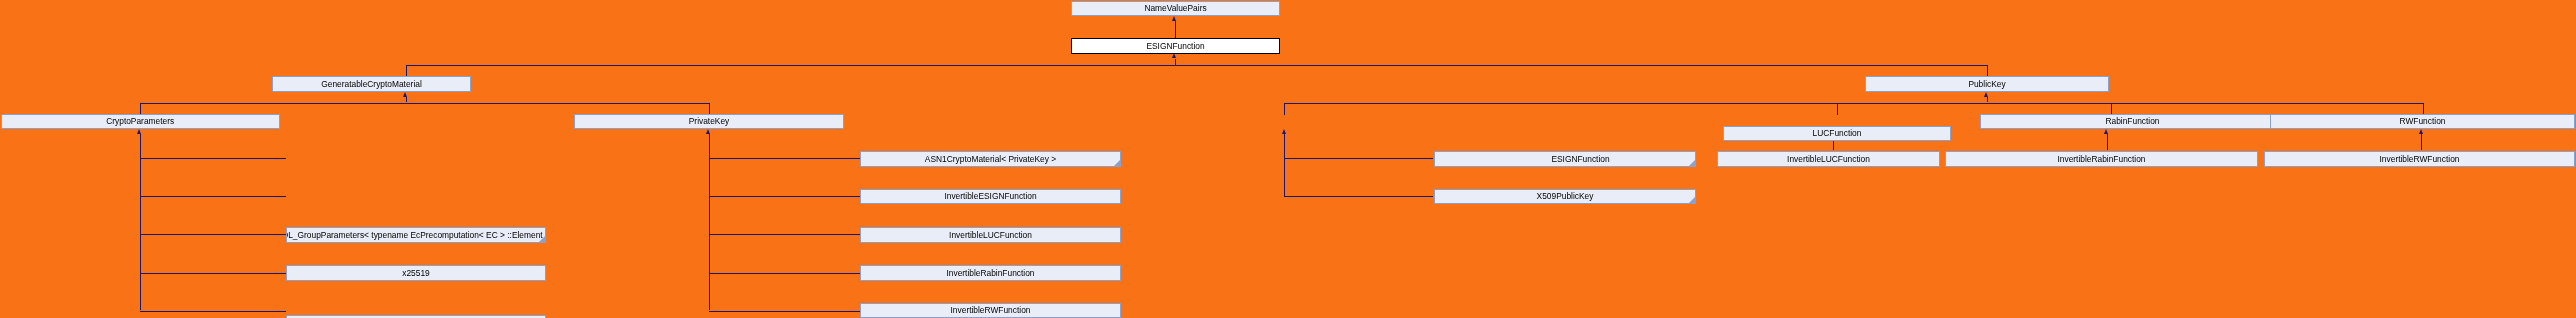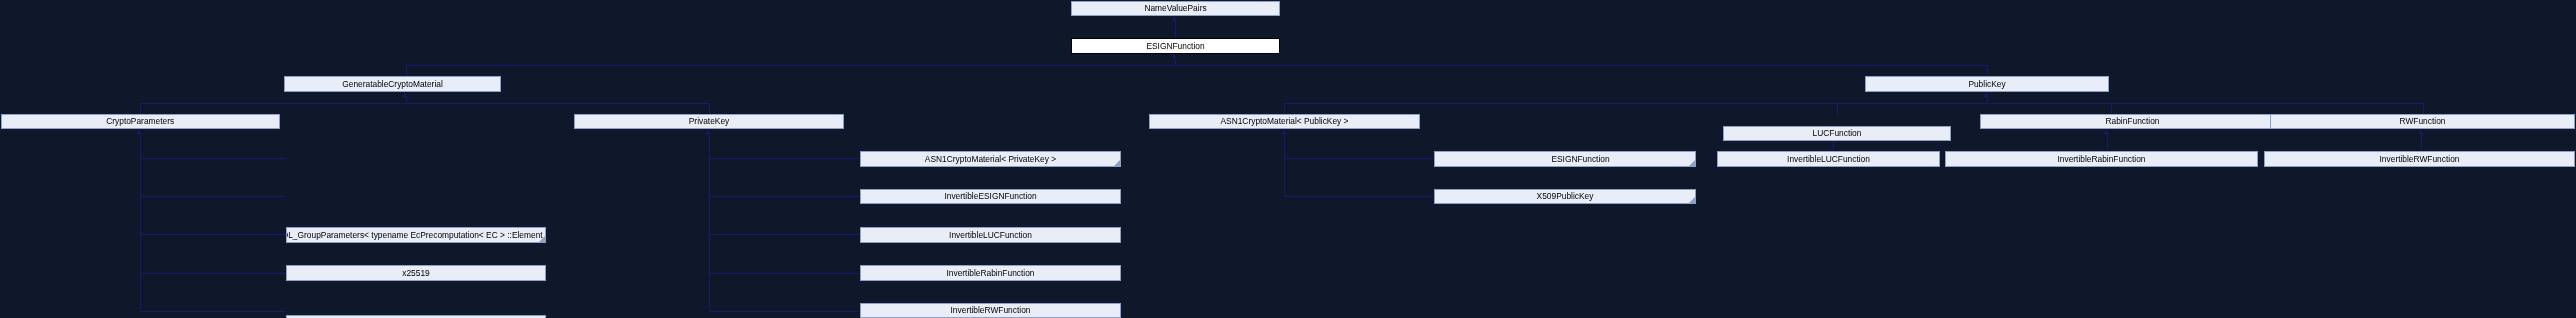--- a/index.html
+++ b/index.html
@@ -38,21 +38,21 @@
     position:absolute;
     width:0;height:0;
     border-left:2.7px solid transparent;
     border-right:2.7px solid transparent;
     border-bottom:5.4px solid var(--edge-color,#191970);
   }
 </style>
 </head>
 <body>
 
-<div id="diagram" style="background: #0f172a;">
+<div id="diagram" style="background: #f97316;">
     <div class="edge" style="left: 1175px; top: 21px; width: 0.7px; height: 17px;"></div>
     <div class="edge" style="left: 406px; top: 65px; width: 1581px; height: 0.7px;"></div>
     <div class="edge" style="left: 406px; top: 65px; width: 0.7px; height: 10.8px;"></div>
     <div class="edge" style="left: 1987px; top: 65px; width: 0.7px; height: 10.8px;"></div>
     <div class="edge" style="left: 1175px; top: 59px; width: 0.7px; height: 6.8px;"></div>
     <div class="edge" style="left: 140px; top: 103px; width: 570px; height: 0.7px;"></div>
     <div class="edge" style="left: 140px; top: 103px; width: 0.7px; height: 11.5px;"></div>
     <div class="edge" style="left: 709px; top: 103px; width: 0.7px; height: 11.5px;"></div>
     <div class="edge" style="left: 406px; top: 97px; width: 0.7px; height: 5.4px;"></div>
     <div class="edge" style="left: 1284px; top: 103px; width: 1139px; height: 0.7px;"></div>
@@ -88,34 +88,31 @@
     <div class="arrow" style="left: 1282px; top: 129px;"></div>
     <div class="arrow" style="left: 1830px; top: 129px;"></div>
     <div class="arrow" style="left: 2104px; top: 129px;"></div>
     <div class="arrow" style="left: 2419px; top: 129px;"></div>
     <div class="node" style="left: 1071px; top: 0.7px; width: 209px; height: 15px;">
       <span class="node-label">NameValuePairs</span>
     </div>
     <div class="node root" style="left: 1071px; top: 38px; width: 209px; height: 15.5px;">
       <span class="node-label">ESIGNFunction</span>
     </div>
-    <div class="node" style="left: 284px; top: 76px; width: 217px; height: 15.5px;">
+    <div class="node" style="left: 272px; top: 76px; width: 199px; height: 15.5px;">
       <span class="node-label">GeneratableCryptoMaterial</span>
     </div>
     <div class="node" style="left: 0.7px; top: 114px; width: 279px; height: 15px;">
       <span class="node-label">CryptoParameters</span>
     </div>
     <div class="node" style="left: 1865px; top: 76px; width: 244px; height: 15.5px;">
       <span class="node-label">PublicKey</span>
     </div>
     <div class="node" style="left: 574px; top: 114px; width: 270px; height: 15px;">
       <span class="node-label">PrivateKey</span>
-    </div>
-    <div class="node" style="left: 1149px; top: 114px; width: 271px; height: 15px;">
-      <span class="node-label">ASN1CryptoMaterial&lt; PublicKey &gt;</span>
     </div>
     <div class="node" style="left: 1723px; top: 126px; width: 228px; height: 15px;">
       <span class="node-label">LUCFunction</span>
     </div>
     <div class="node" style="left: 1980px; top: 114px; width: 305px; height: 15px;">
       <span class="node-label">RabinFunction</span>
     </div>
     <div class="node" style="left: 2270px; top: 114px; width: 305px; height: 15px;">
       <span class="node-label">RWFunction</span>
     </div>

